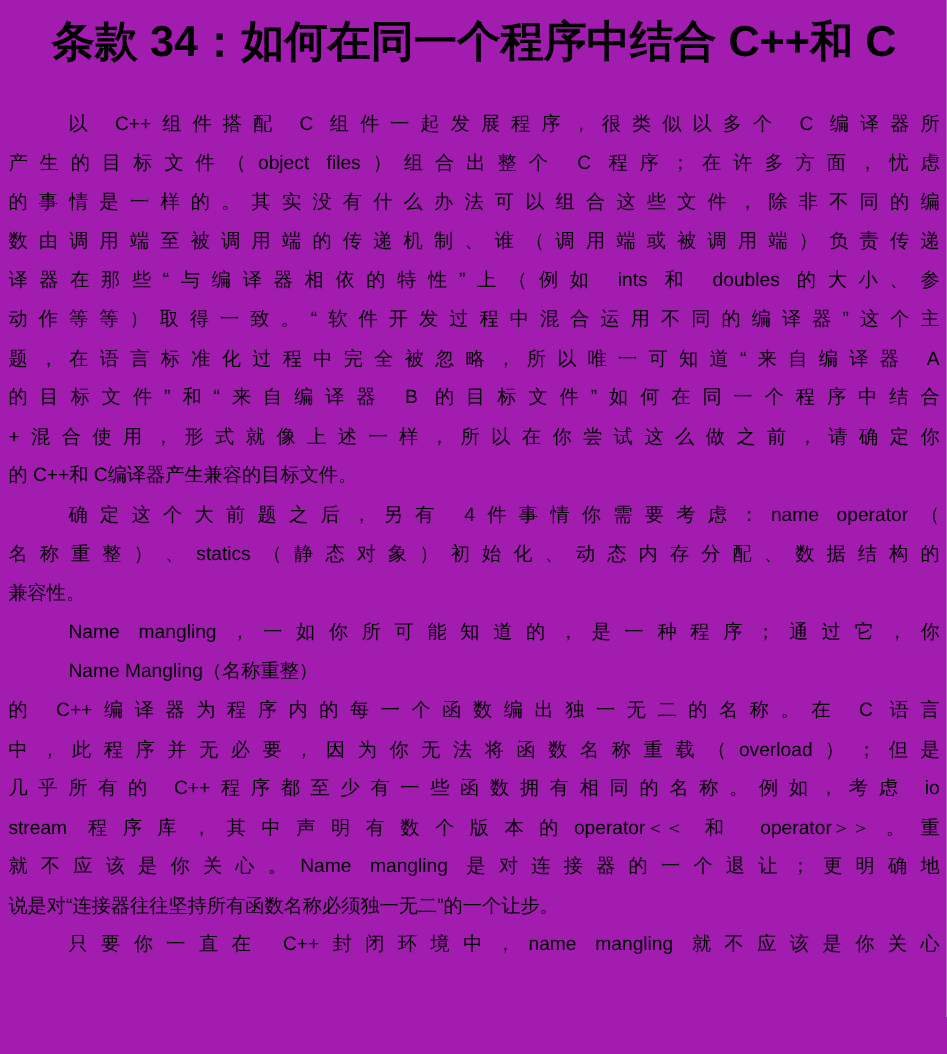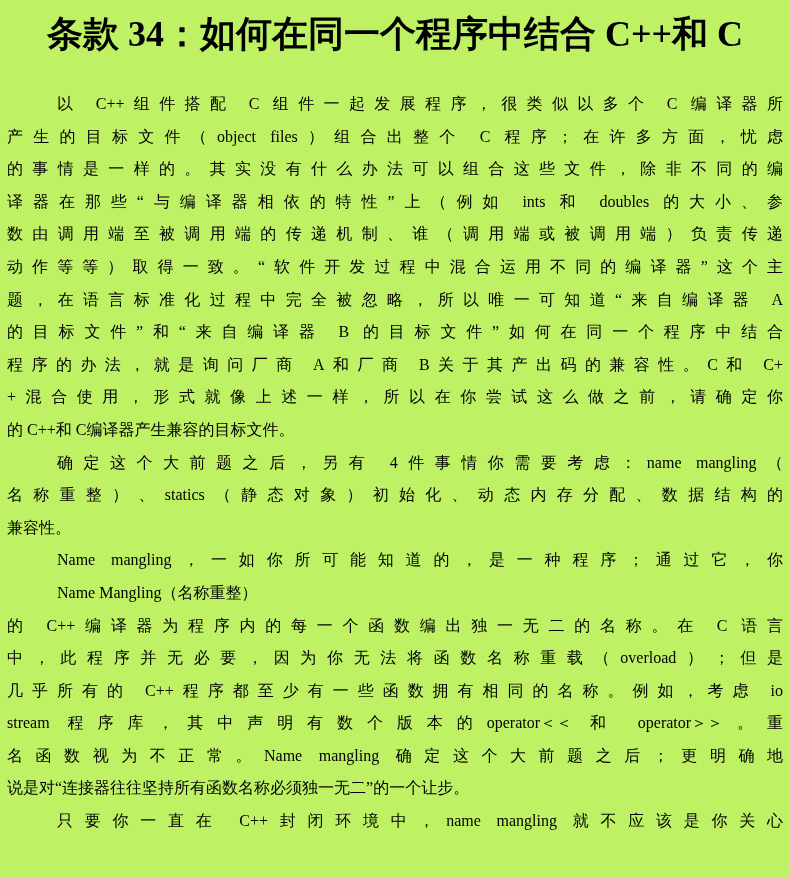--- a/index.html
+++ b/index.html
@@ -6,24 +6,24 @@
     margin: 0;
     padding: 0;
     background: #ffffff;
   }
   .page {
     position: relative;
     width: 789px;
     height: 878px;
     box-sizing: border-box;
     padding: 12px 6px 0 7px;
-    background: #bef264;
+    background: #a21caf;
     color: #000000;
     overflow: hidden;
-    font-family: Liberation Serif, serif;
+    font-family: Liberation Sans, sans-serif;
   }
   .title {
     margin: 0 0 31px 0;
     font-size: 36px;
     font-weight: bold;
     line-height: 45px;
     text-align: center;
     white-space: nowrap;
   }
   .doc-body {
@@ -48,34 +48,33 @@
 </style>
 </head>
 <body>
 
 <div class="page">
   <h1 class="title">条款 34：如何在同一个程序中结合 C++和 C</h1>
   <div class="doc-body" id="doc-body">
       <div class="line indent">以 C++组件搭配 C 组件一起发展程序，很类似以多个 C 编译器所</div>
       <div class="line">产生的目标文件（object files）组合出整个 C 程序；在许多方面，忧虑</div>
       <div class="line">的事情是一样的。其实没有什么办法可以组合这些文件，除非不同的编</div>
+      <div class="line">数由调用端至被调用端的传递机制、谁（调用端或被调用端）负责传递</div>
       <div class="line">译器在那些“与编译器相依的特性”上（例如 ints 和 doubles 的大小、参</div>
-      <div class="line">数由调用端至被调用端的传递机制、谁（调用端或被调用端）负责传递</div>
       <div class="line">动作等等）取得一致。“软件开发过程中混合运用不同的编译器”这个主</div>
       <div class="line">题，在语言标准化过程中完全被忽略，所以唯一可知道“来自编译器 A</div>
       <div class="line">的目标文件”和“来自编译器 B 的目标文件”如何在同一个程序中结合</div>
-      <div class="line">程序的办法，就是询问厂商 A和厂商 B关于其产出码的兼容性。C和 C+</div>
       <div class="line">+混合使用，形式就像上述一样，所以在你尝试这么做之前，请确定你</div>
       <div class="line no-just">的 C++和 C编译器产生兼容的目标文件。</div>
-      <div class="line indent">确定这个大前题之后，另有 4件事情你需要考虑：name mangling（</div>
+      <div class="line indent">确定这个大前题之后，另有 4件事情你需要考虑：name operator（</div>
       <div class="line">名称重整）、statics（静态对象）初始化、动态内存分配、数据结构的</div>
       <div class="line no-just">兼容性。</div>
       <div class="line indent">Name mangling，一如你所可能知道的，是一种程序；通过它，你</div>
       <div class="line indent no-just">Name Mangling（名称重整）</div>
       <div class="line">的 C++编译器为程序内的每一个函数编出独一无二的名称。在 C 语言</div>
       <div class="line">中，此程序并无必要，因为你无法将函数名称重载（overload）；但是</div>
       <div class="line">几乎所有的 C++程序都至少有一些函数拥有相同的名称。例如，考虑 io</div>
       <div class="line">stream 程序库，其中声明有数个版本的operator＜＜ 和 operator＞＞。重</div>
-      <div class="line">名函数视为不正常。Name mangling 确定这个大前题之后；更明确地</div>
+      <div class="line">就不应该是你关心。Name mangling 是对连接器的一个退让；更明确地</div>
       <div class="line no-just">说是对“连接器往往坚持所有函数名称必须独一无二”的一个让步。</div>
       <div class="line indent">只要你一直在 C++封闭环境中，name mangling 就不应该是你关心</div>
     </div>
 </div>
 
 </body></html>

